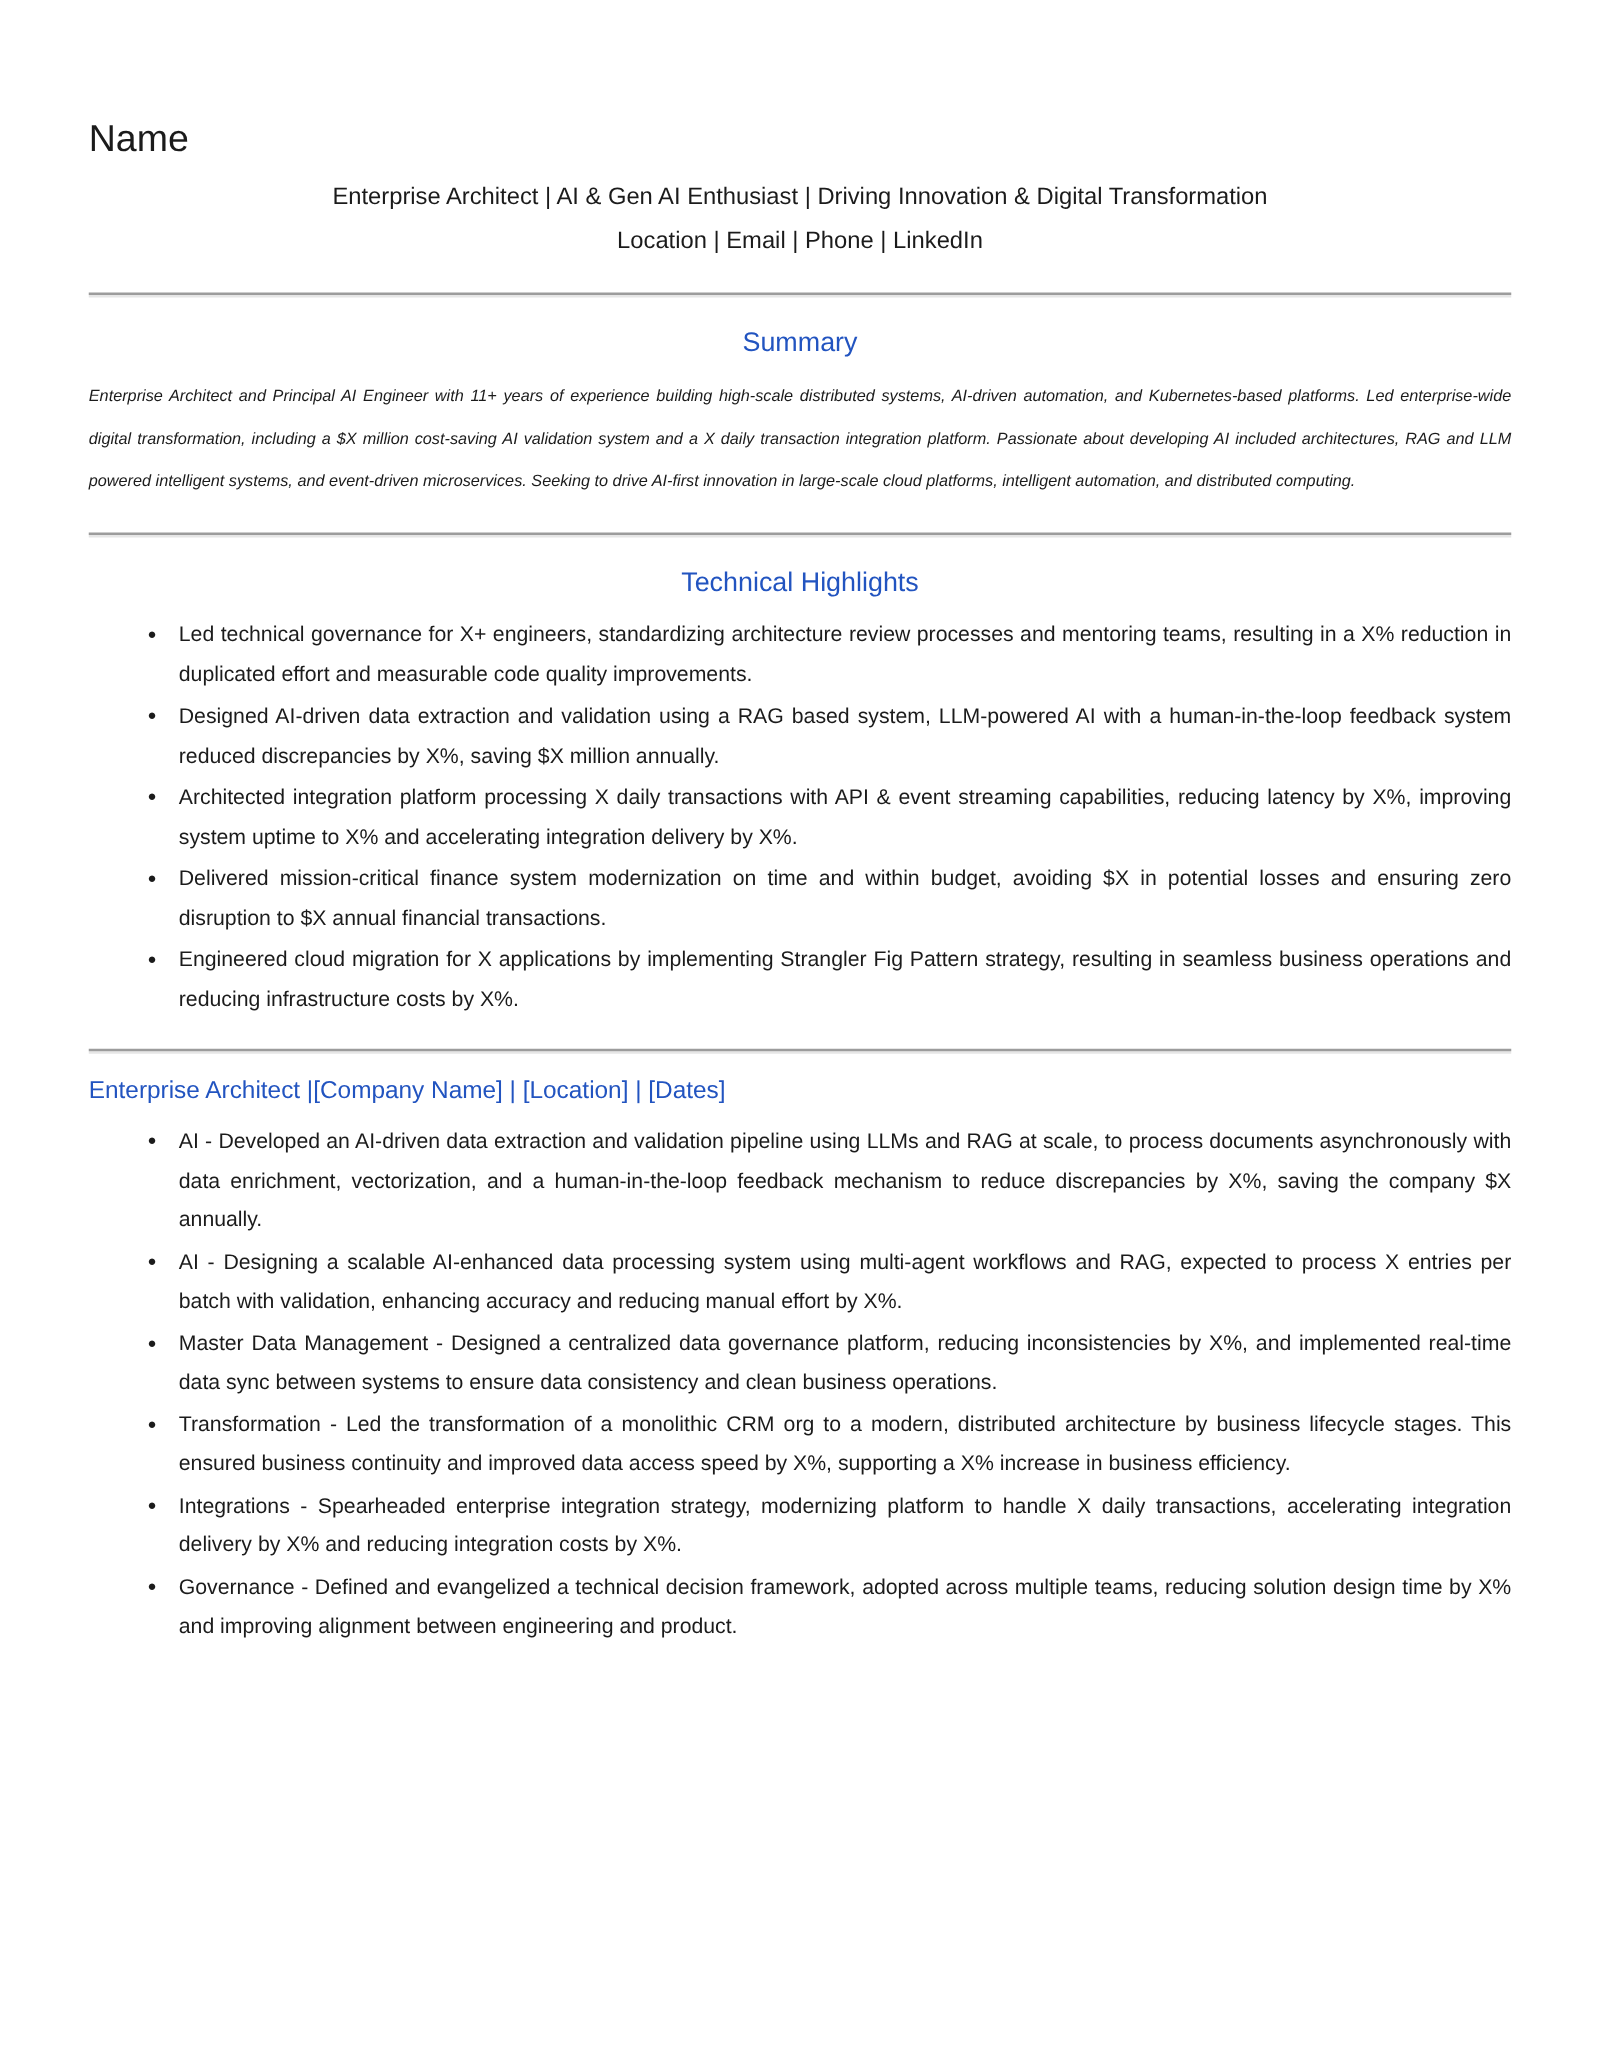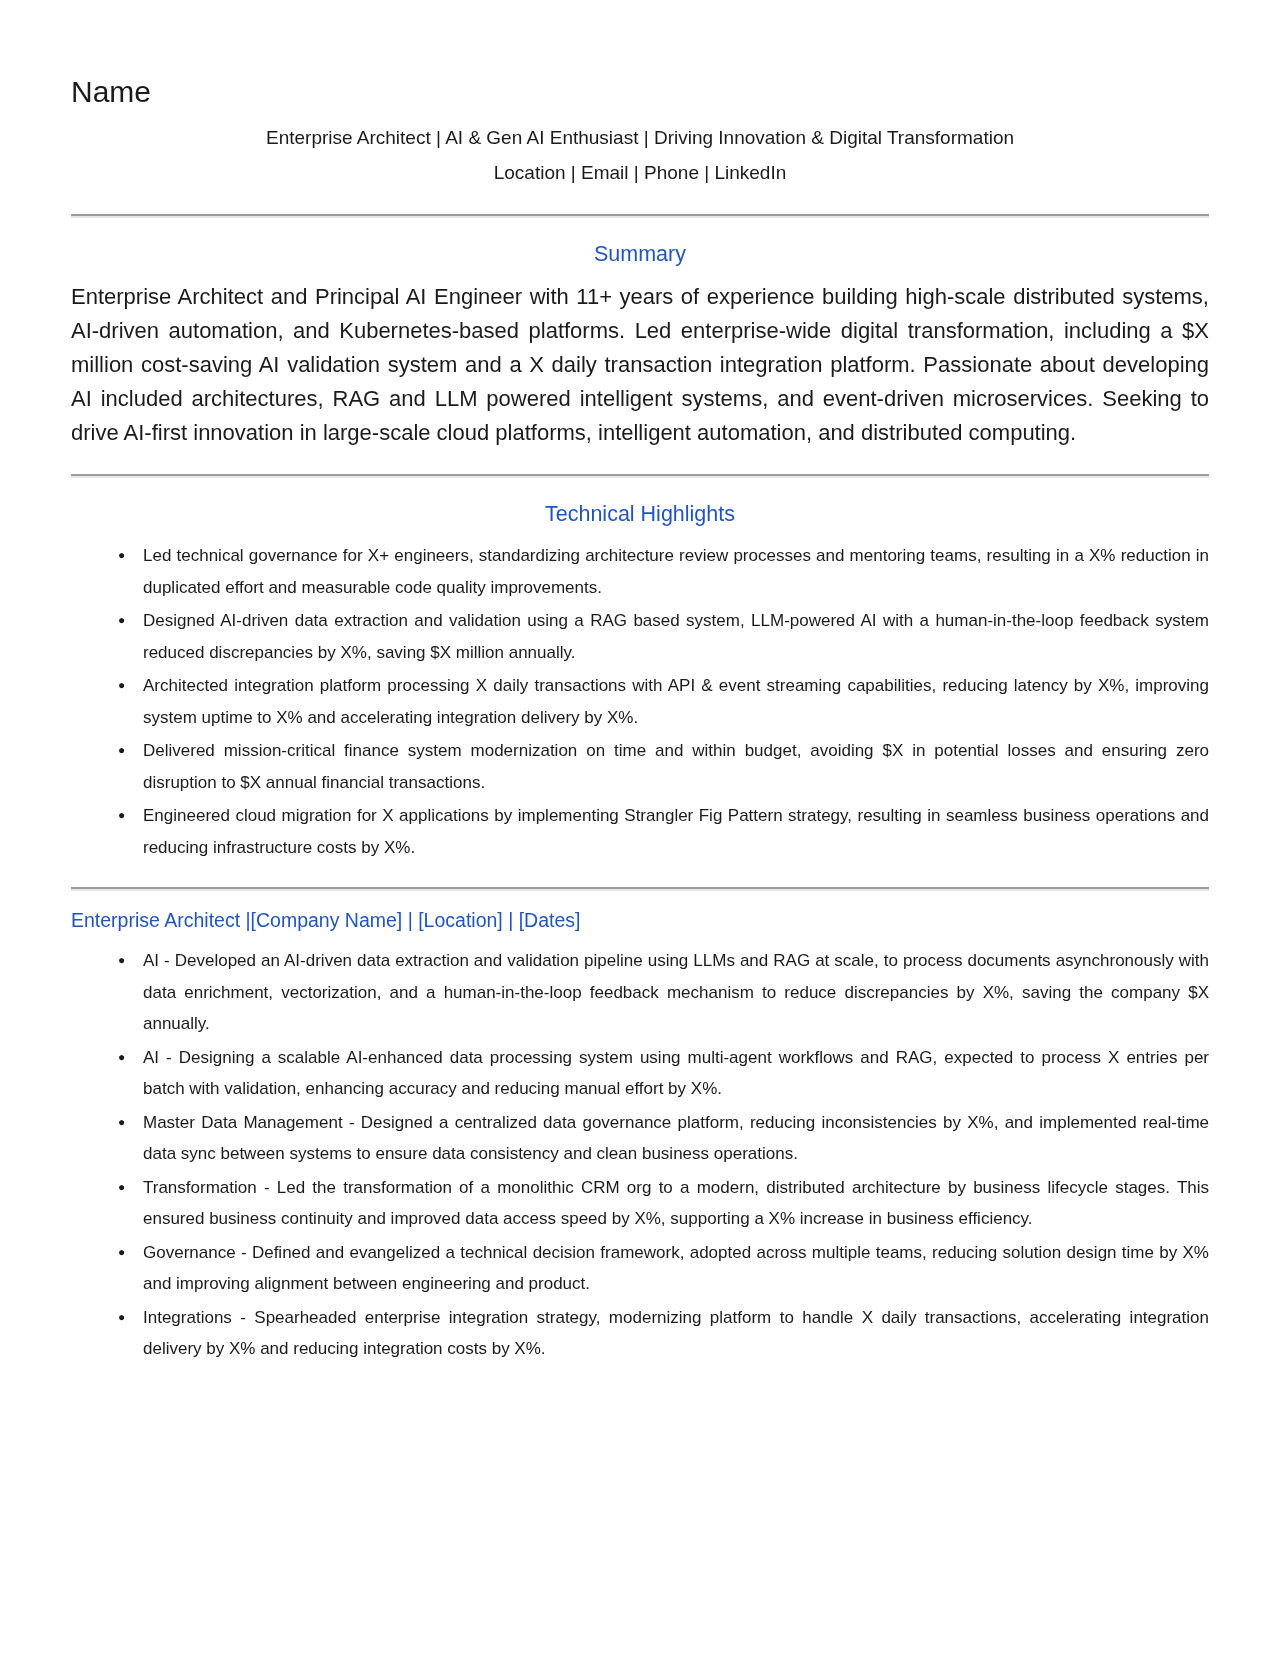--- a/index.html
+++ b/index.html
@@ -7,21 +7,21 @@
     --text-color:#1b1b1b;
     --divider-gray:#9c9c9c;
     --page-bg:#ffffff;
   }
   *{box-sizing:border-box;}
   html,body{margin:0;padding:0;background:#fff;}
   .page{
     width:1280px;
     height:1558px;
     background:var(--page-bg);
-    padding:60px 71px 0 71px;
+    padding:80px 71px 0 71px;
     font-family:"Liberation Sans","DejaVu Sans",sans-serif;
     color:var(--text-color);
     overflow:hidden;
   }
   .name-heading{
     font-size:30px;
     font-weight:400;
     line-height:36px;
     margin:14px 0 10px 0;
     color:var(--text-color);
@@ -43,23 +43,24 @@
   h2.section-heading{
     text-align:center;
     color:var(--heading-blue);
     font-weight:400;
     font-size:21.5px;
     line-height:28px;
     margin:24px 0 0 0;
   }
   p.body-paragraph{
     text-align:justify;
-    font-size:22px;
+    font-size:13px;
     line-height:34px;
     margin:12px 0 0 0;
+    font-style:italic;
   }
   ul.bullet-list{
     list-style:none;
     margin:12px 0 0 0;
     padding:0;
   }
   ul.bullet-list li{
     position:relative;
     padding-left:72px;
     text-align:justify;
@@ -118,18 +119,18 @@
 
   <hr class="section-divider">
 
   <section>
     <h3 class="role-heading">Enterprise Architect |[Company Name] | [Location] | [Dates]</h3>
     <ul class="bullet-list">
       <li><span class="term">AI</span><span> - Developed an AI-driven data extraction and validation pipeline using LLMs and RAG at scale, to process documents asynchronously with data enrichment, vectorization, and a human-in-the-loop feedback mechanism to reduce discrepancies by X%, saving the company $X annually.</span></li>
       <li><span class="term">AI</span><span> - Designing a scalable AI-enhanced data processing system using multi-agent workflows and RAG, expected to process X entries per batch with validation, enhancing accuracy and reducing manual effort by X%.</span></li>
       <li><span class="term">Master Data Management</span><span> - Designed a centralized data governance platform, reducing inconsistencies by X%, and implemented real-time data sync between systems to ensure data consistency and clean business operations.</span></li>
       <li><span class="term">Transformation</span><span> - Led the transformation of a monolithic CRM org to a modern, distributed architecture by business lifecycle stages. This ensured business continuity and improved data access speed by X%, supporting a X% increase in business efficiency.</span></li>
+      <li><span class="term">Integrations</span><span> - Spearheaded enterprise integration strategy, modernizing platform to handle X daily transactions, accelerating integration delivery by X% and reducing integration costs by X%.</span></li>
       <li><span class="term">Governance</span><span> - Defined and evangelized a technical decision framework, adopted across multiple teams, reducing solution design time by X% and improving alignment between engineering and product.</span></li>
-      <li><span class="term">Integrations</span><span> - Spearheaded enterprise integration strategy, modernizing platform to handle X daily transactions, accelerating integration delivery by X% and reducing integration costs by X%.</span></li>
     </ul>
   </section>
 
 </div>
 
 </body></html>

